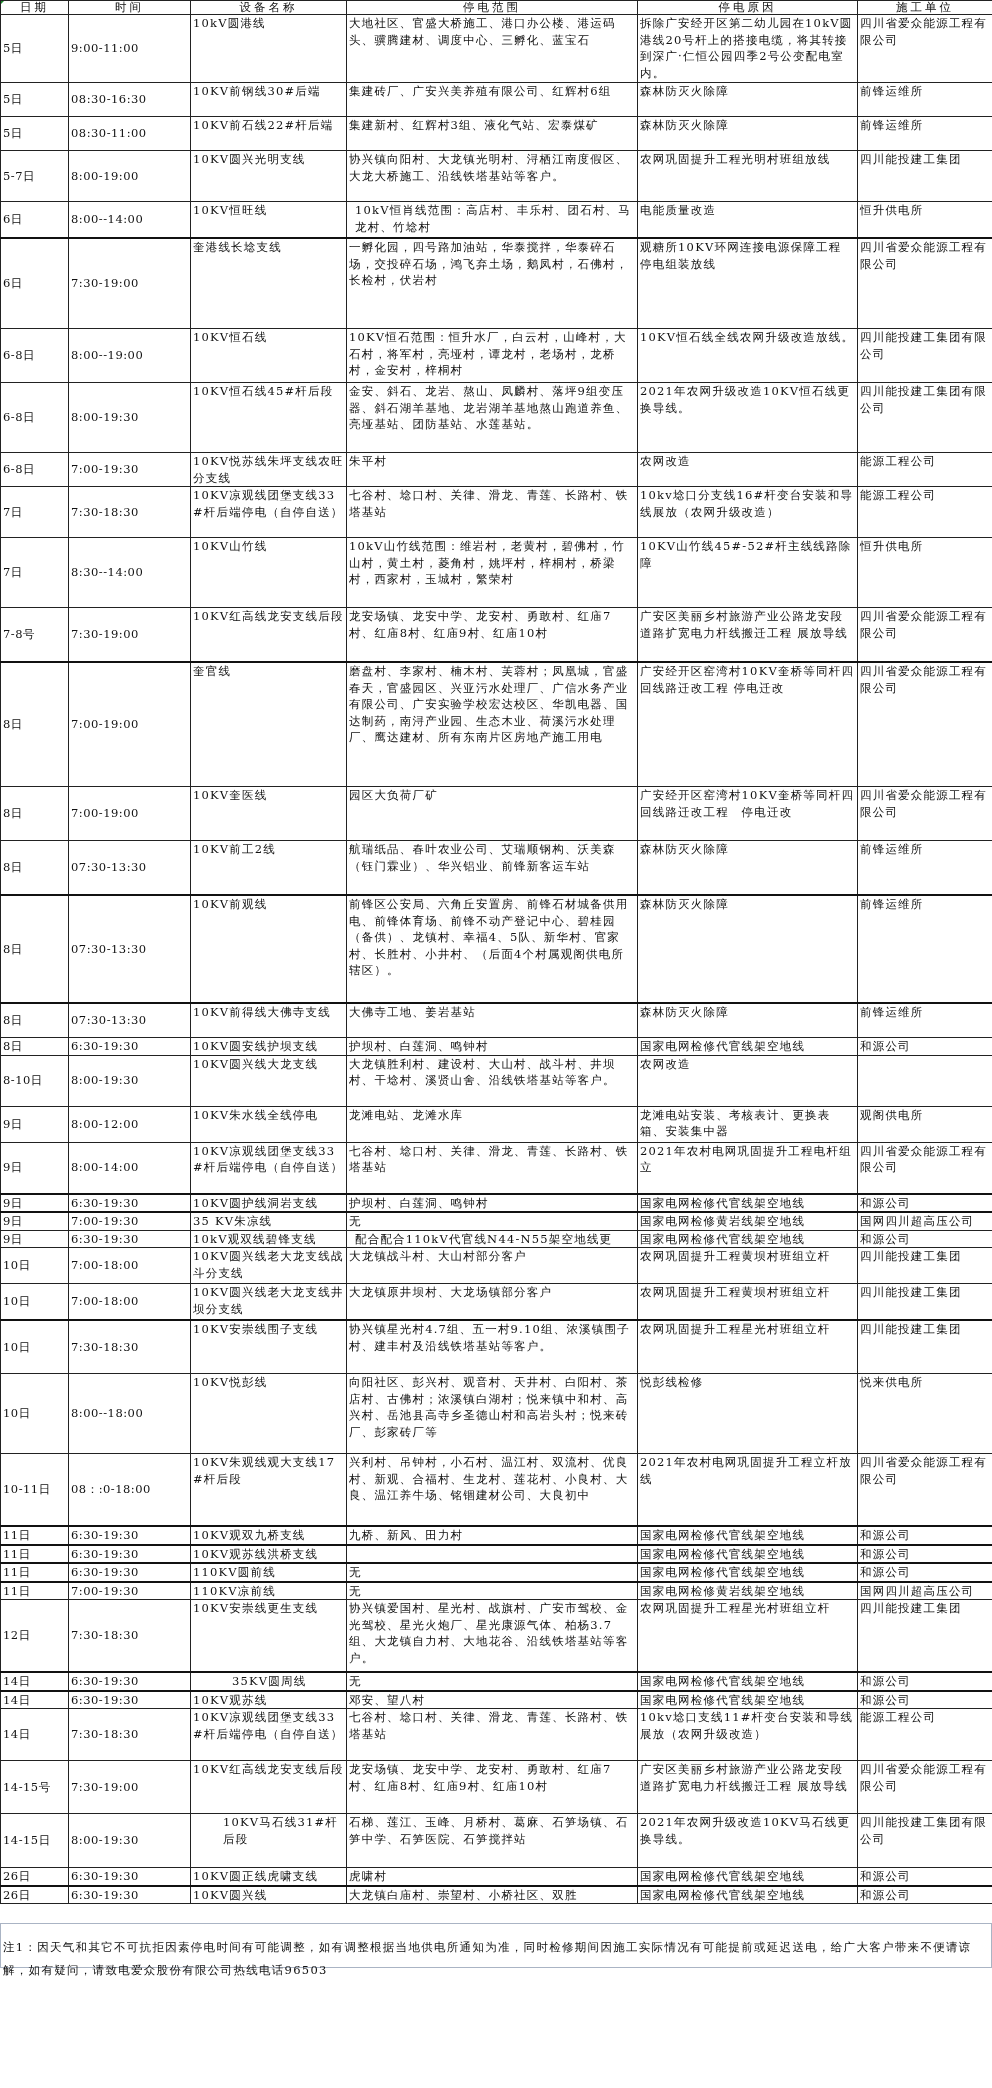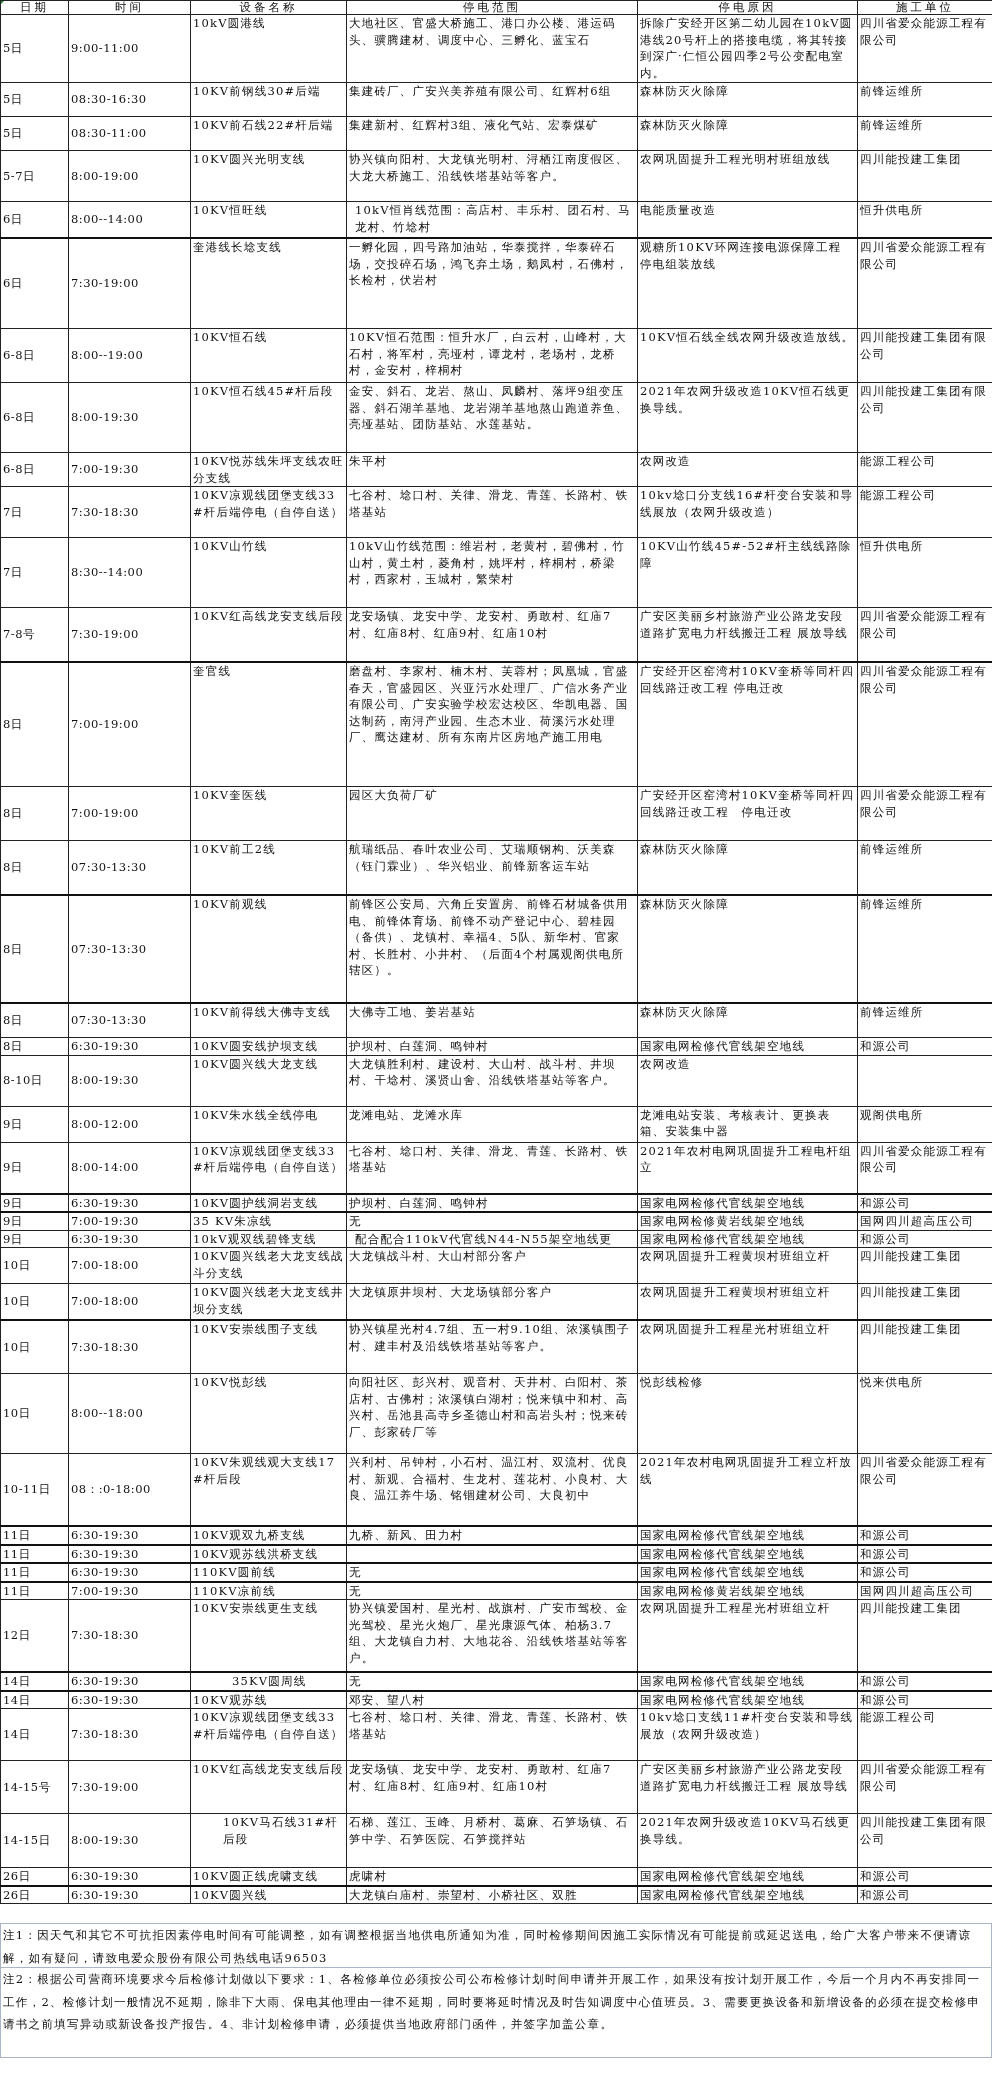--- a/index.html
+++ b/index.html
@@ -13,21 +13,21 @@
   table.sched col.c-reason { width:220px; }
   table.sched col.c-unit { width:135px; }
   table.sched th { font-weight:normal; font-size:11.5px; height:13px; line-height:13px;
                    border:1px solid #222; padding:0; text-align:center; letter-spacing:3px; }
   table.sched td { border:1px solid #222; font-size:11.5px; line-height:16.5px; padding:0 2px;
                    vertical-align:top; overflow:hidden; white-space:normal; word-break:break-all; letter-spacing:1.2px; }
   table.sched td.mid { vertical-align:middle; white-space:nowrap; letter-spacing:0.5px; }
   table.sched tr.thick td { border-top:2px solid #111; }
   .notes { position:absolute; left:0; width:992px; }
   .note { border:1px solid #aab4c4; border-top:none; font-size:11.5px; line-height:22.5px;
-          padding:0 2px; letter-spacing:1.3px; box-sizing:border-box; word-break:break-all; }
+          padding:12px 2px; letter-spacing:1.3px; box-sizing:border-box; word-break:break-all; }
   .note.first { border-top:1px solid #aab4c4; }
   .corner { position:absolute; left:0; top:0; width:0; height:0;
             border-top:5px solid #1a8a2a; border-right:5px solid transparent; }
 </style>
 </head>
 <body>
 
 <div class="corner"></div>
 
 <table class="sched">
@@ -376,14 +376,13 @@
         <td style="height: 15px;">10KV圆兴线</td>
         <td style="height: 15px;">大龙镇白庙村、崇望村、小桥社区、双胜</td>
         <td style="height: 15px;">国家电网检修代官线架空地线</td>
         <td class="" style="height: 15px;">和源公司</td>
       </tr>
     </tbody>
 </table>
 
 <div class="notes" id="notes" style="top: 1923px;">
   <div class="note first" style="height:45px">注1：因天气和其它不可抗拒因素停电时间有可能调整，如有调整根据当地供电所通知为准，同时检修期间因施工实际情况有可能提前或延迟送电，给广大客户带来不便请谅解，如有疑问，请致电爱众股份有限公司热线电话96503</div>
-  <div class="note" style="height:90px">注2：根据公司营商环境要求今后检修计划做以下要求：1、各检修单位必须按公司公布检修计划时间申请并开展工作，如果没有按计划开展工作，今后一个月内不再安排同一工作，2、检修计划一般情况不延期，除非下大雨、保电其他理由一律不延期，同时要将延时情况及时告知调度中心值班员。3、需要更换设备和新增设备的必须在提交检修申请书之前填写异动或新设备投产报告。4、非计划检修申请，必须提供当地政府部门函件，并签字加盖公章。</div>
 </div>
 
 </body></html>

